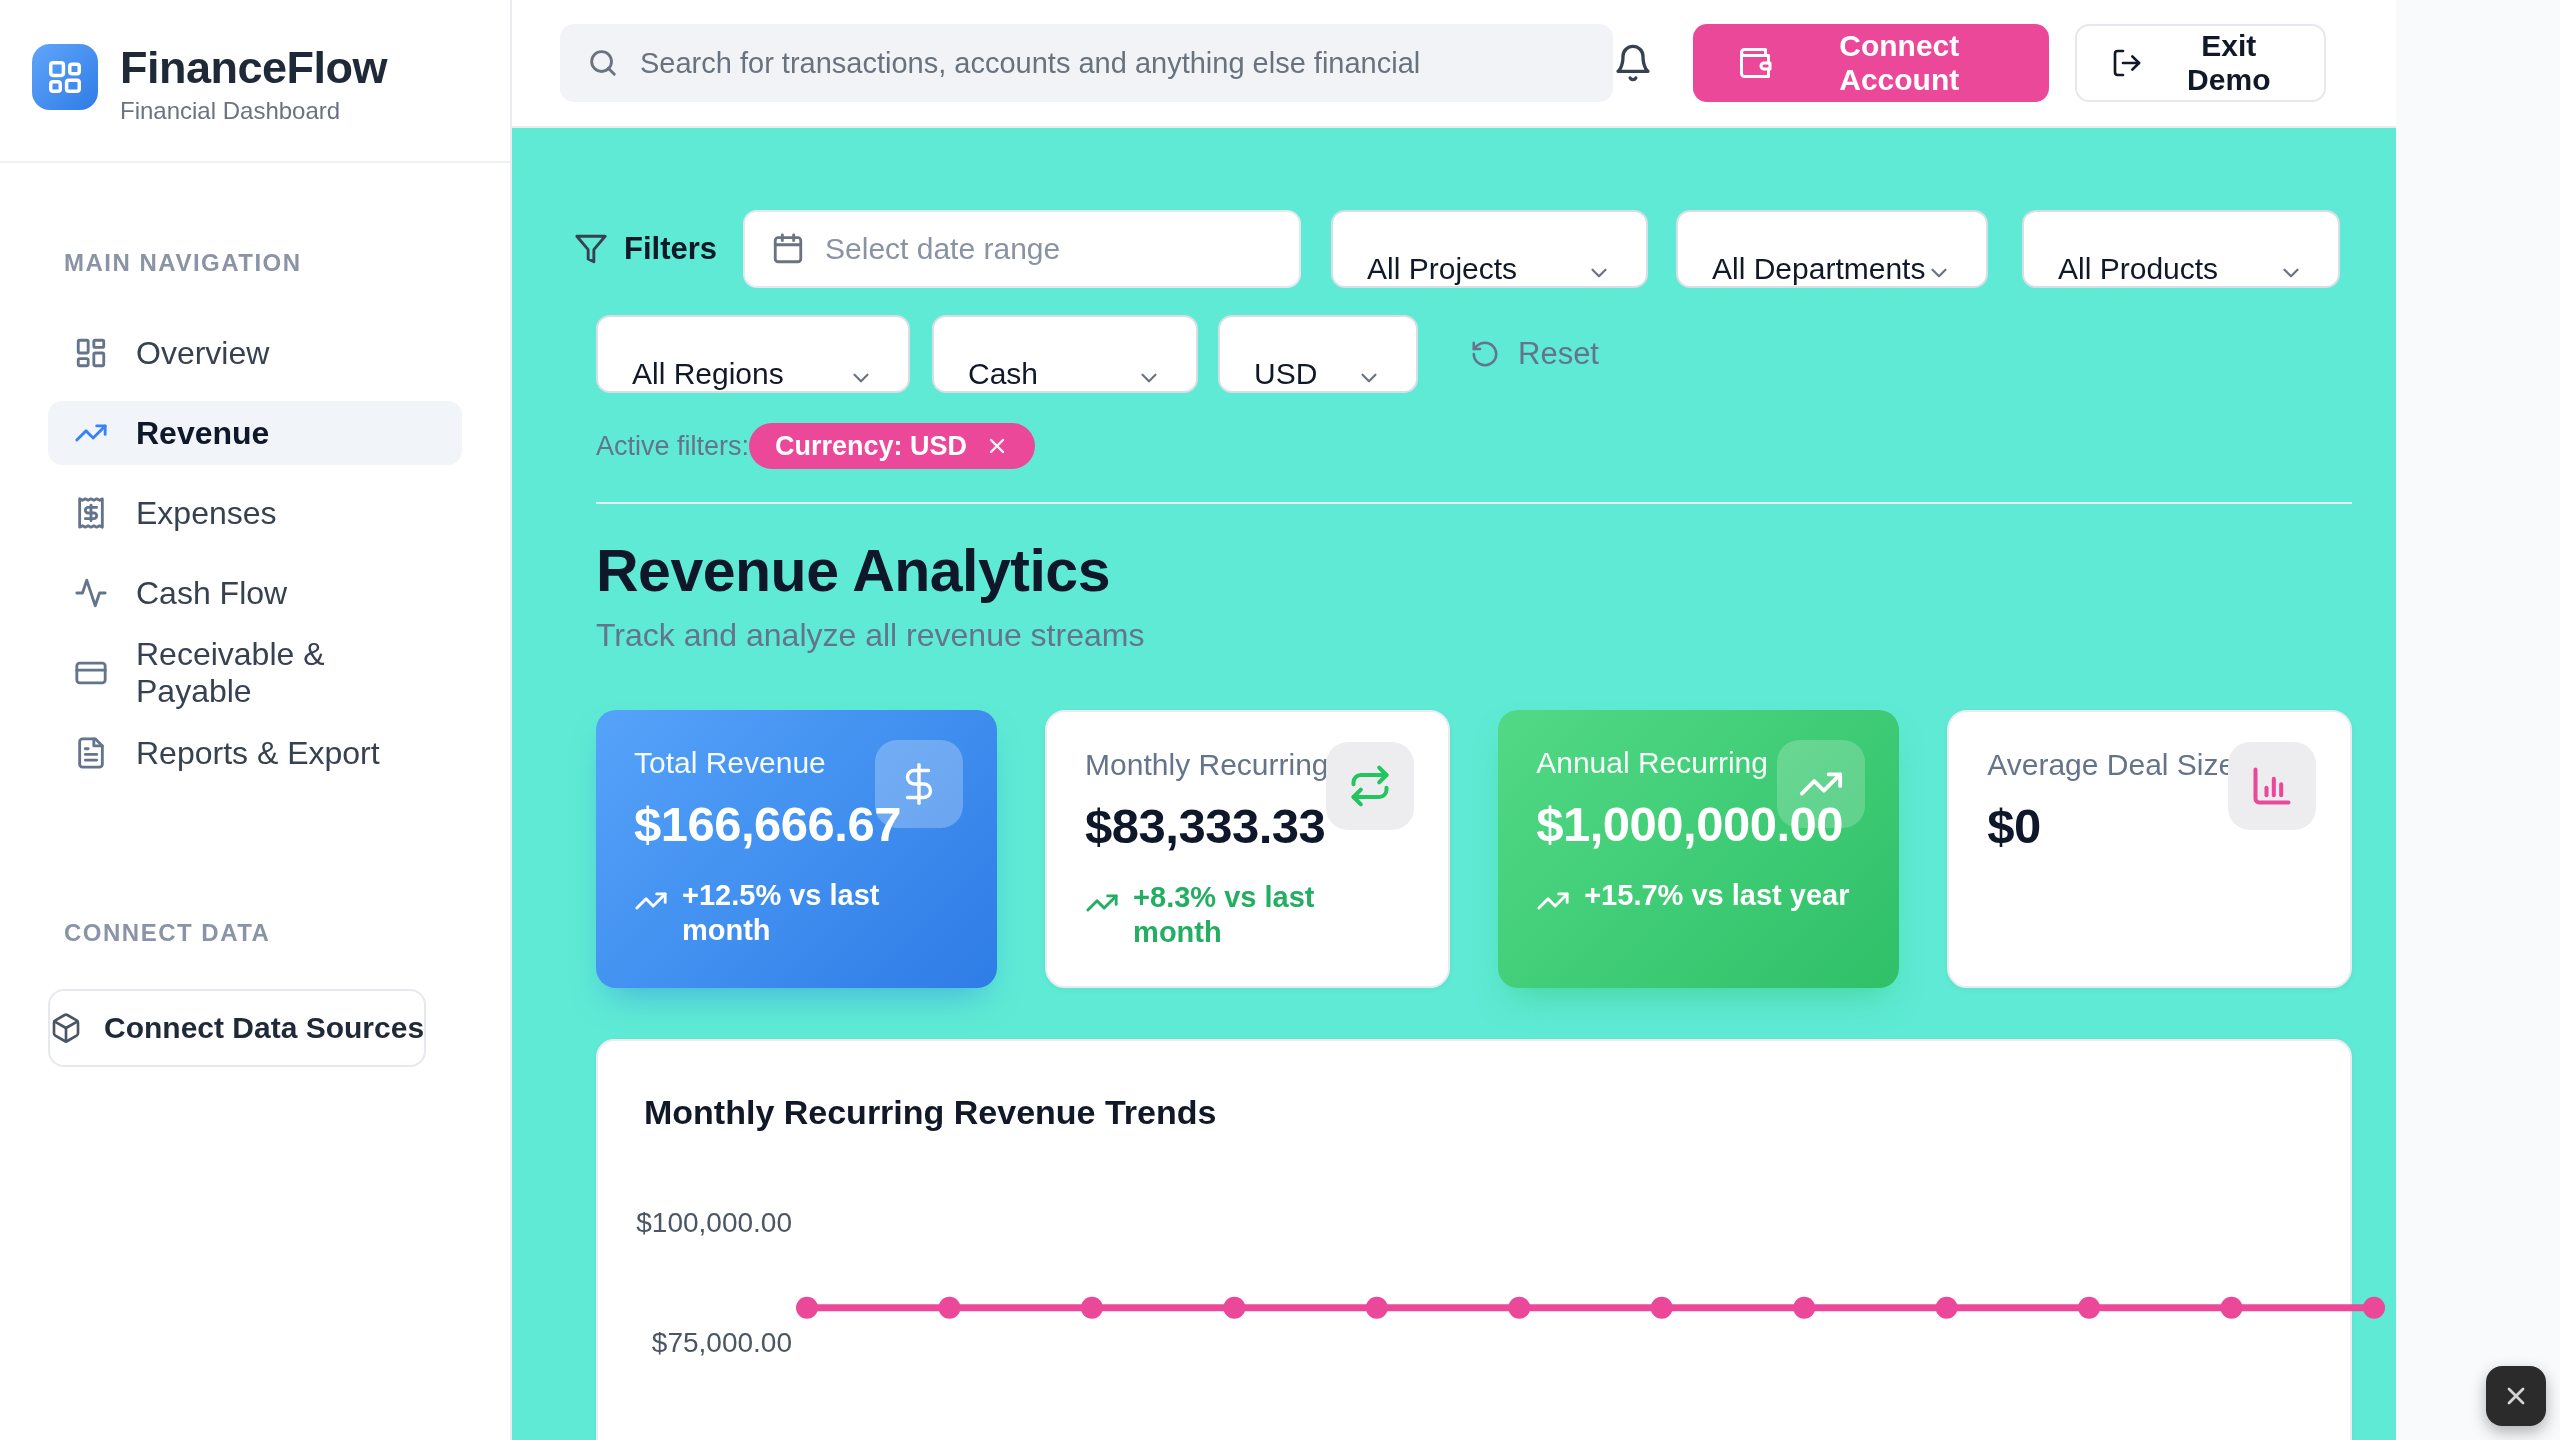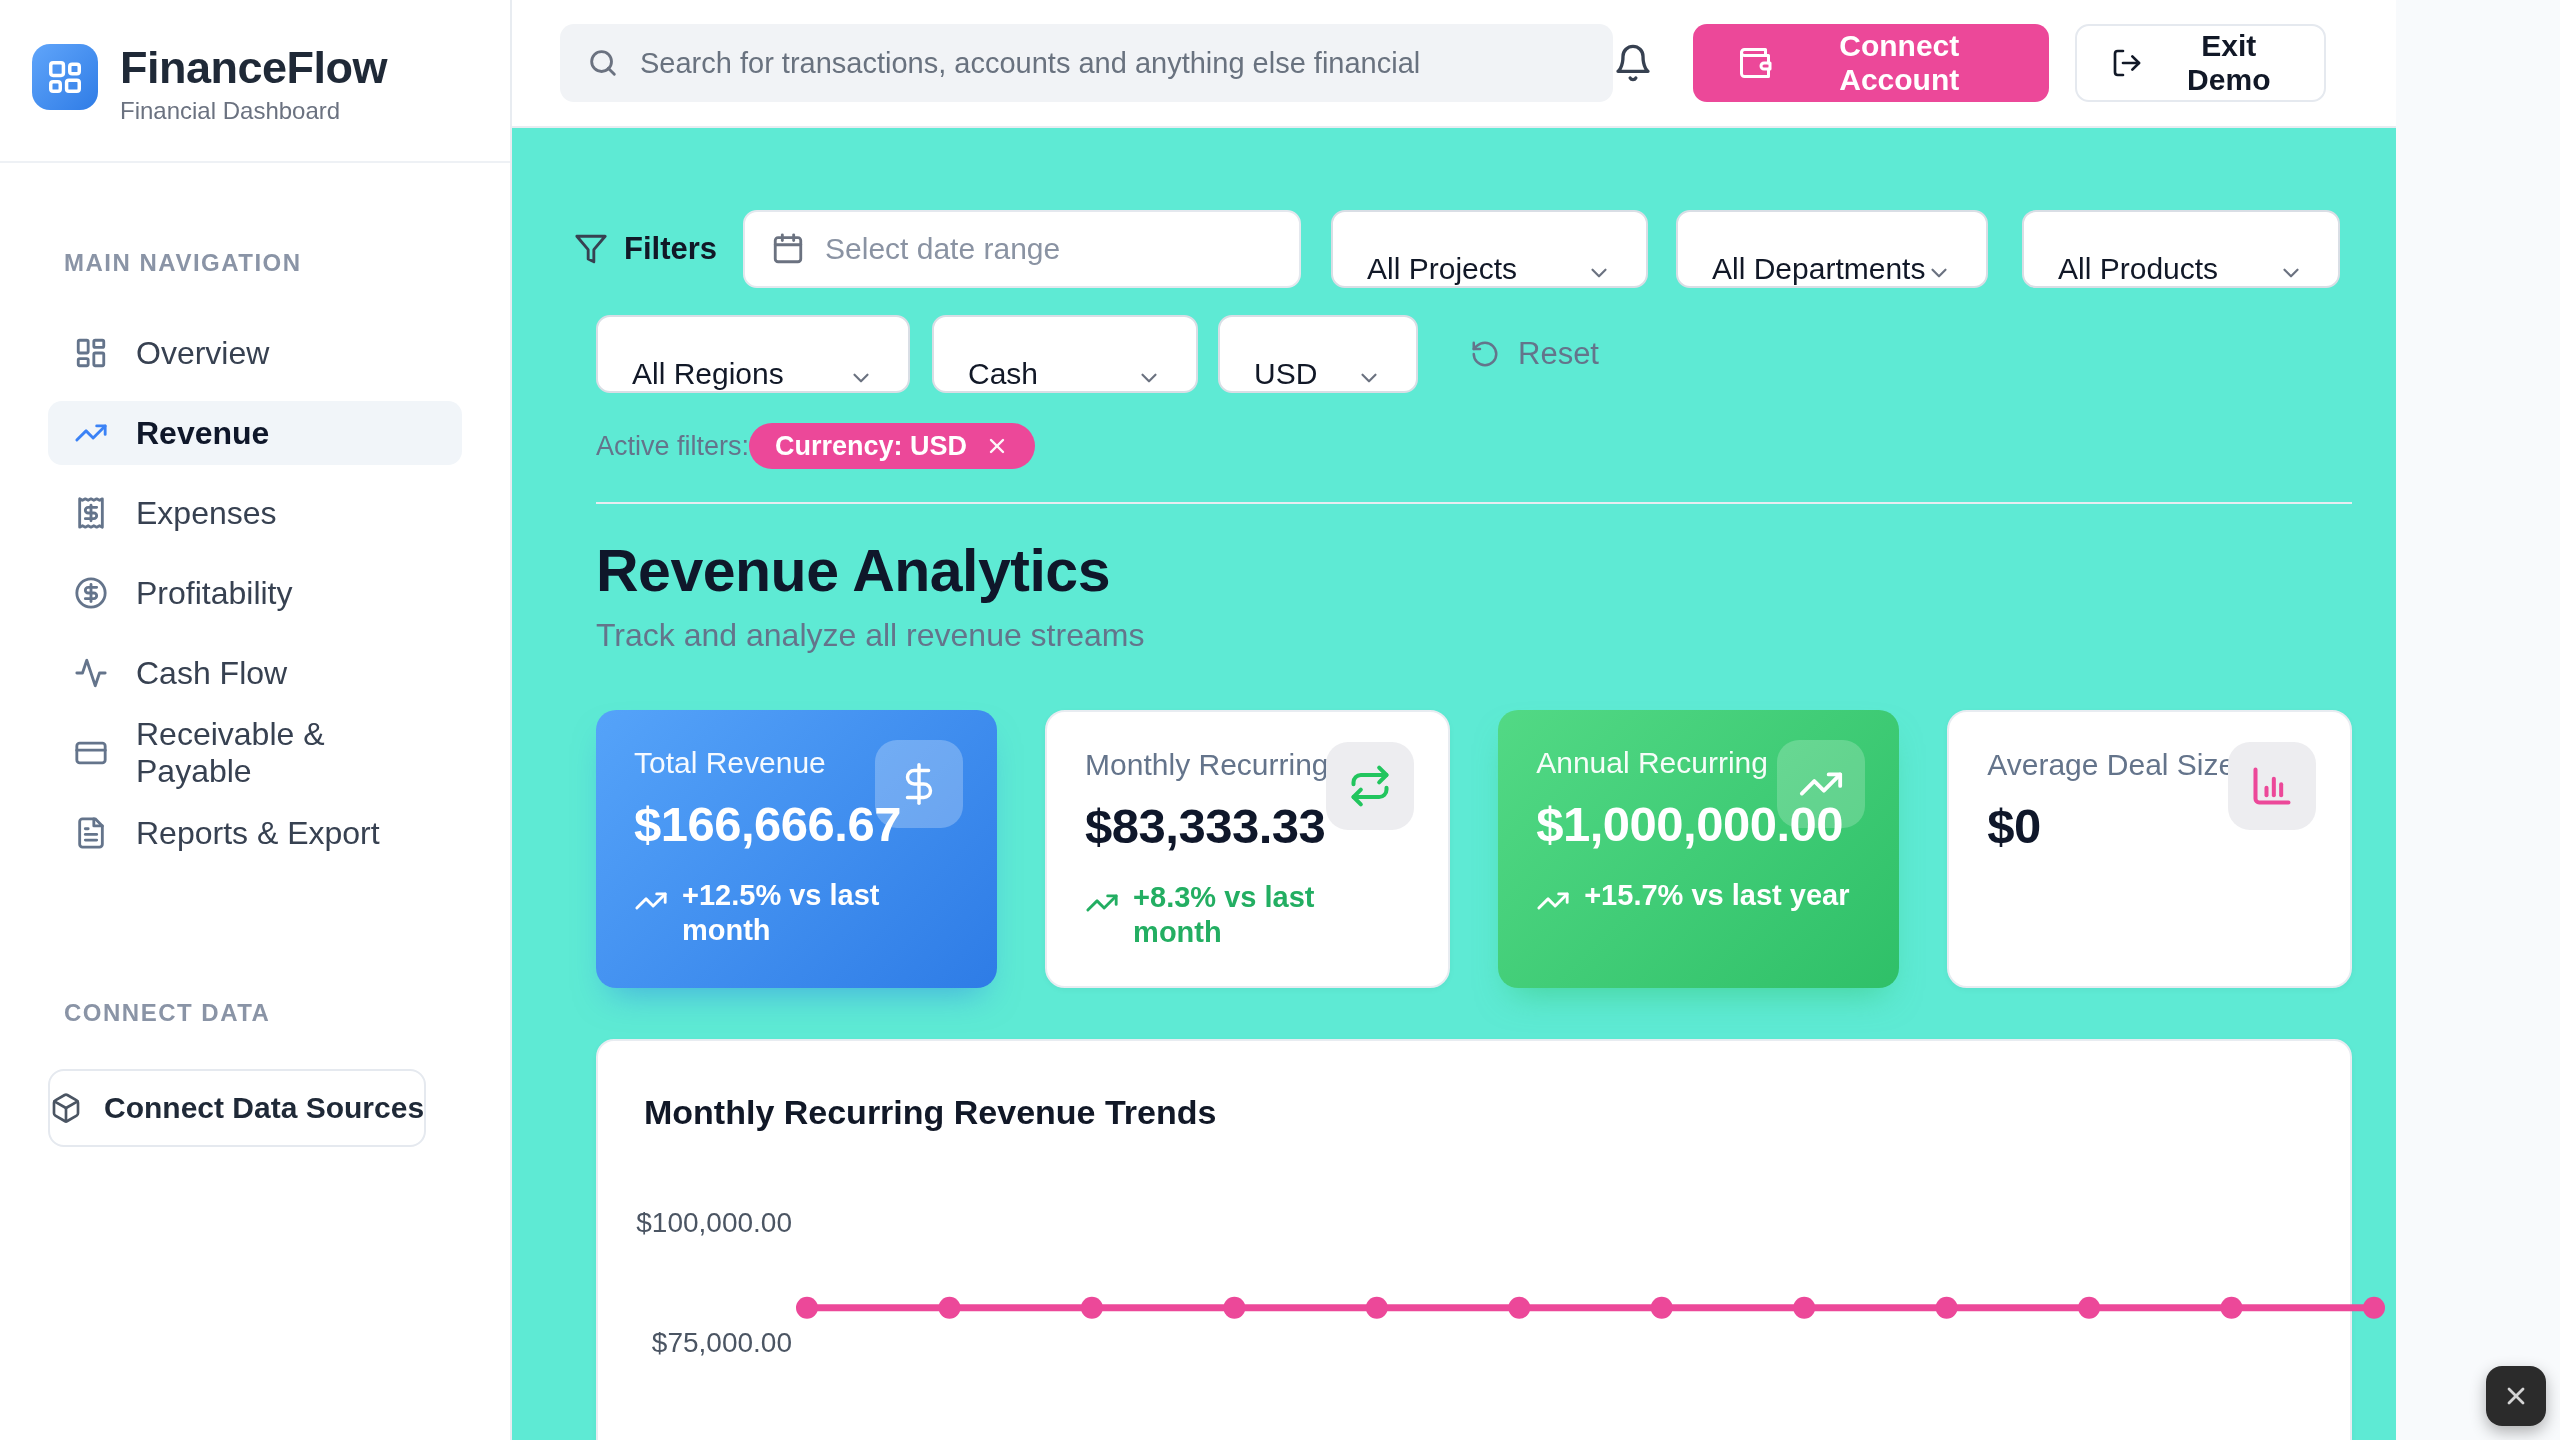--- a/index.html
+++ b/index.html
@@ -179,30 +179,20 @@
               <path d="M4 2v20l2-1 2 1 2-1 2 1 2-1 2 1 2-1 2 1V2l-2 1-2-1-2 1-2-1-2 1-2-1-2 1Z"></path>
               <path d="M16 8h-6a2 2 0 1 0 0 4h4a2 2 0 1 1 0 4H8"></path>
               <path d="M12 17.5v-11"></path>
             </svg>
           </span>
         <span>Expenses</span>
       </div>
       <div class="nav-item">
         <span class="nicon">
             <svg class="ic" width="34" height="34" viewBox="0 0 24 24" fill="none" stroke="currentColor" stroke-width="2" stroke-linecap="round" stroke-linejoin="round">
-              <circle cx="12" cy="12" r="10"></circle>
-              <path d="M16 8h-6a2 2 0 1 0 0 4h4a2 2 0 1 1 0 4H8"></path>
-              <path d="M12 18V6"></path>
-            </svg>
-          </span>
-        <span>Profitability</span>
-      </div>
-      <div class="nav-item">
-        <span class="nicon">
-            <svg class="ic" width="34" height="34" viewBox="0 0 24 24" fill="none" stroke="currentColor" stroke-width="2" stroke-linecap="round" stroke-linejoin="round">
               <path d="M22 12h-4l-3 9L9 3l-3 9H2"></path>
             </svg>
           </span>
         <span>Cash Flow</span>
       </div>
       <div class="nav-item">
         <span class="nicon">
             <svg class="ic" width="34" height="34" viewBox="0 0 24 24" fill="none" stroke="currentColor" stroke-width="2" stroke-linecap="round" stroke-linejoin="round">
               <rect x="2" y="5" width="20" height="14" rx="2"></rect>
               <path d="M2 10h20"></path>

